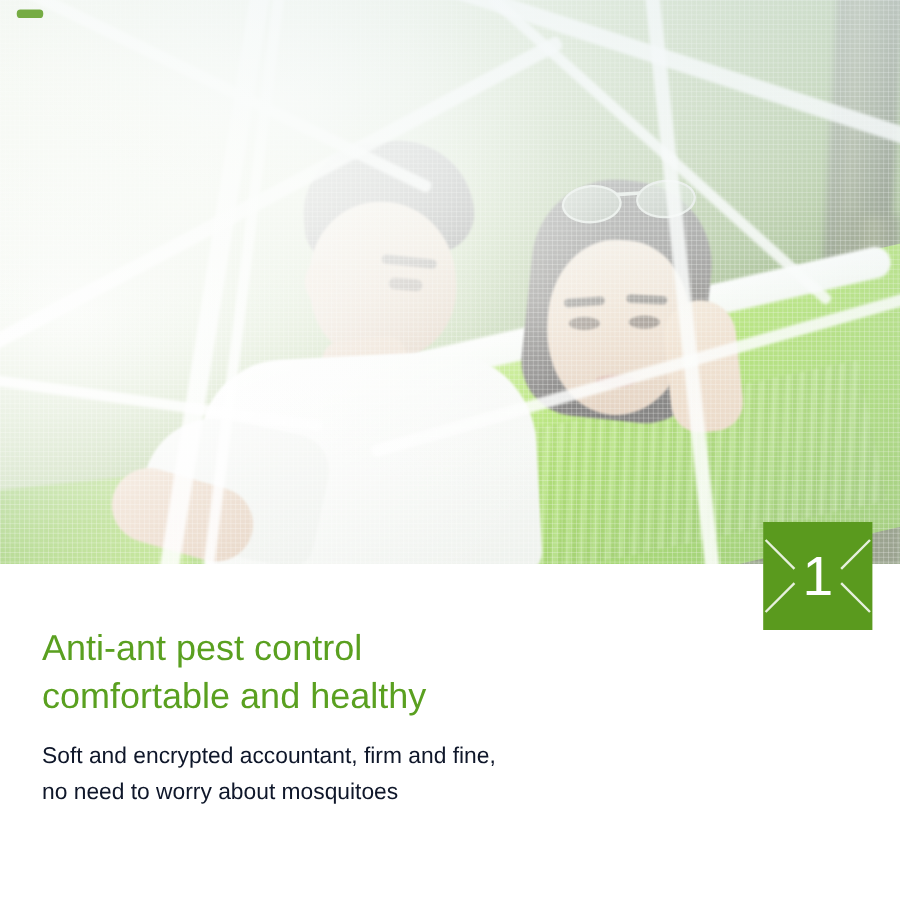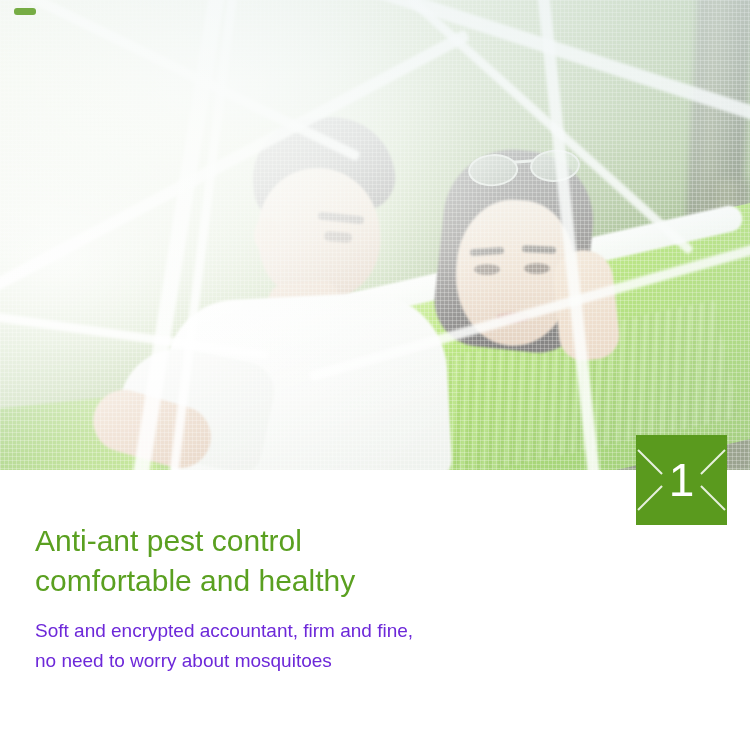--- a/index.html
+++ b/index.html
@@ -277,21 +277,21 @@
   #heading{
     position:absolute;left:35px;top:27px;
     color:#5aa020;
     font-size:30px;
     line-height:40px;
     font-weight:400;
     white-space:pre-line;
   }
   #subtitle{
     position:absolute;left:35px;top:122px;
-    color:#6d28d9;
+    color:#0f172a;
     font-size:19px;
     line-height:30px;
     font-weight:400;
     white-space:pre-line;
   }
 </style>
 </head>
 <body>
 
 <div id="banner">

